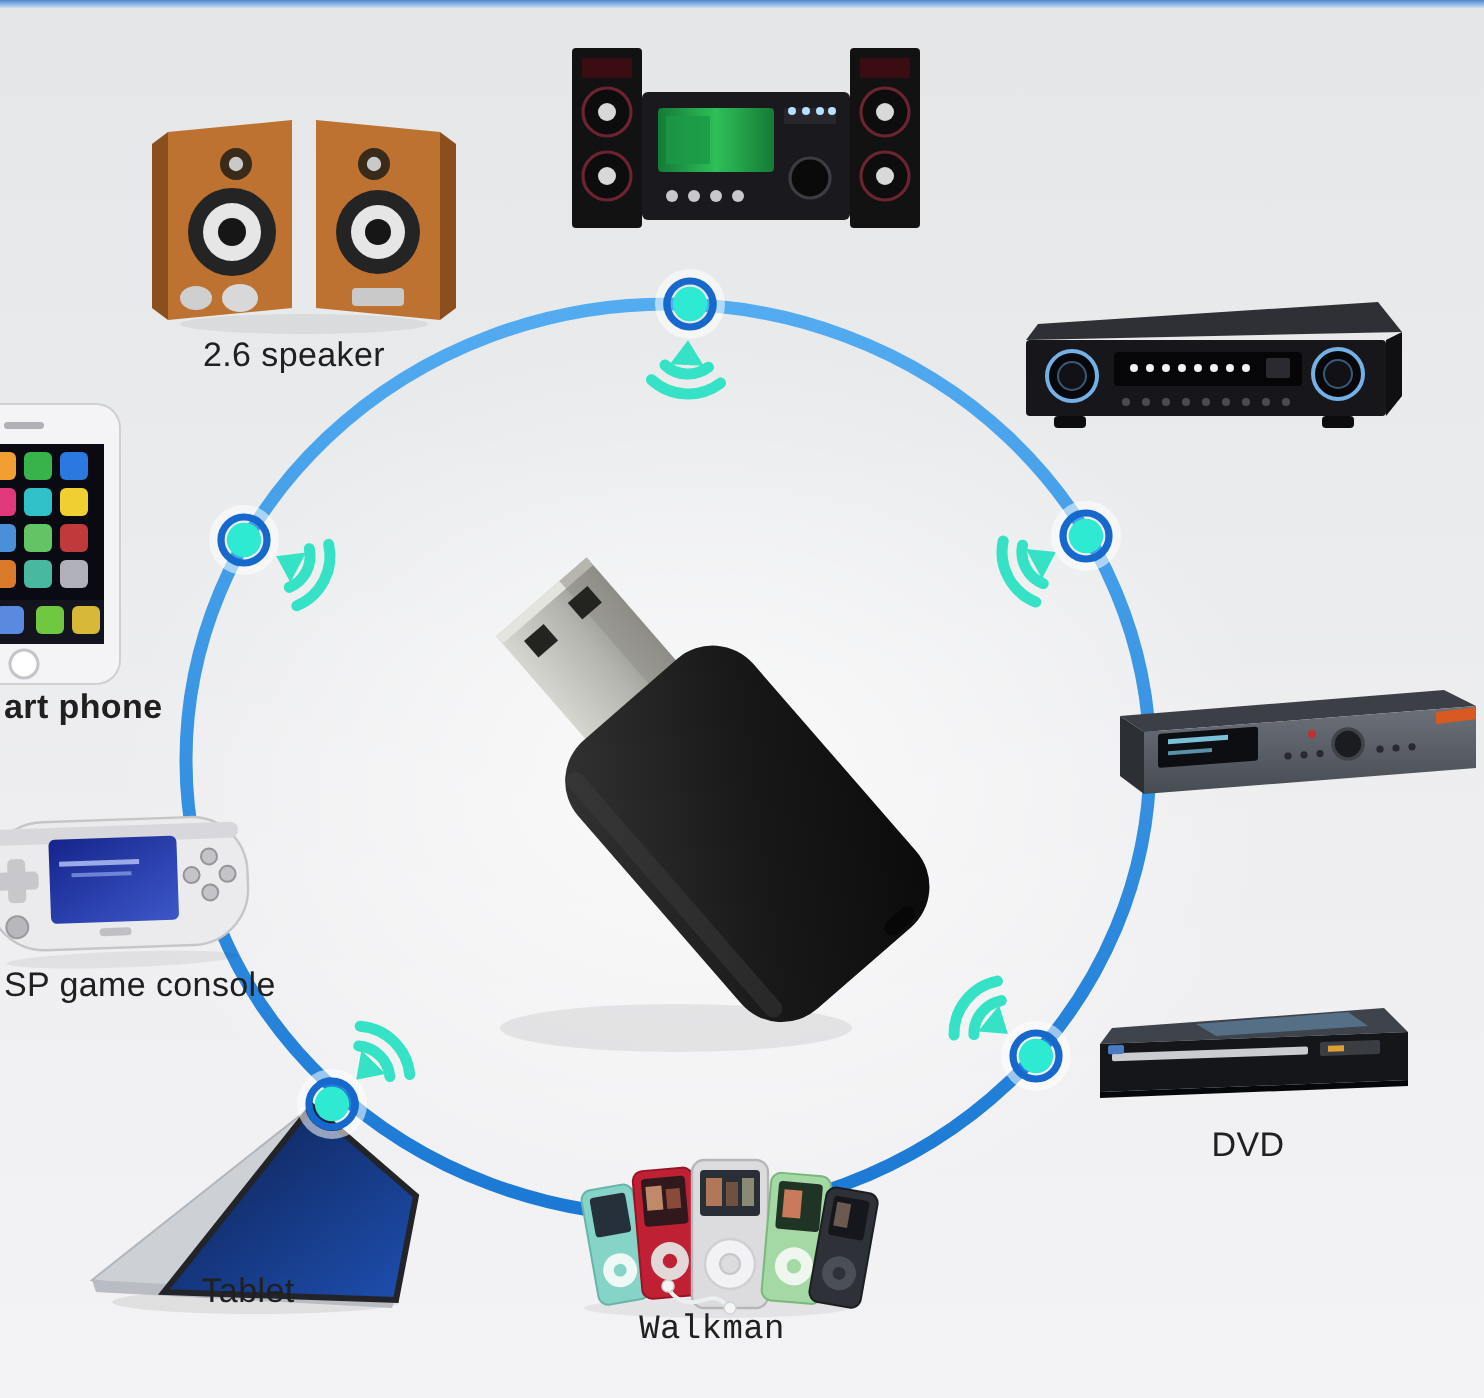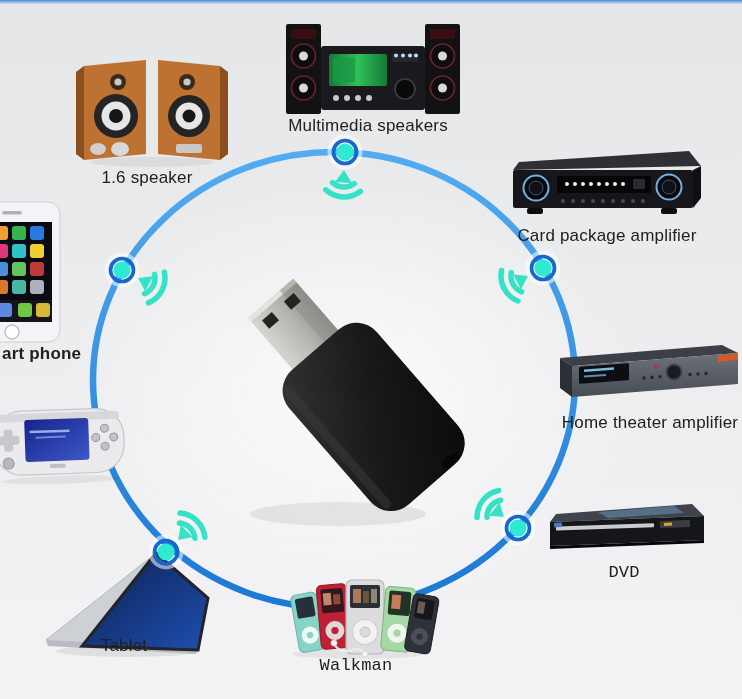--- a/index.html
+++ b/index.html
@@ -336,21 +336,19 @@
 
     <g>
       <use href="#node" transform="translate(345,152)"></use>
       <use href="#node" transform="translate(122,270)"></use>
       <use href="#node" transform="translate(543,268)"></use>
       <use href="#node" transform="translate(166,552)"></use>
       <use href="#node" transform="translate(518,528)"></use>
     </g>
   </svg>
 
-  <div class="label centered" style="left:147px; top:168px;">1.6 speaker</div>
-  <div class="label centered" style="left:368px; top:116px;">Multimedia speakers</div>
-  <div class="label centered" style="left:607px; top:226px;">Card package amplifier</div>
+  <div class="label centered" style="left:147px; top:168px;">2.6 speaker</div>
   <div class="label" style="left:2px;   top:344px;font-weight:bold;">art phone</div>
-  <div class="label centered" style="left:650px; top:413px;">Home theater amplifier</div>
-  <div class="label centered" style="left:624px; top:563px;font-family:Liberation Mono, monospace;">DVD</div>
+  <div class="label" style="left:2px;   top:483px;">SP game console</div>
+  <div class="label centered" style="left:624px; top:563px;">DVD</div>
   <div class="label centered" style="left:124px; top:636px;">Tablet</div>
   <div class="label centered" style="left:356px; top:656px;font-family:Liberation Mono, monospace;">Walkman</div>
 </div>
 
 </body></html>

